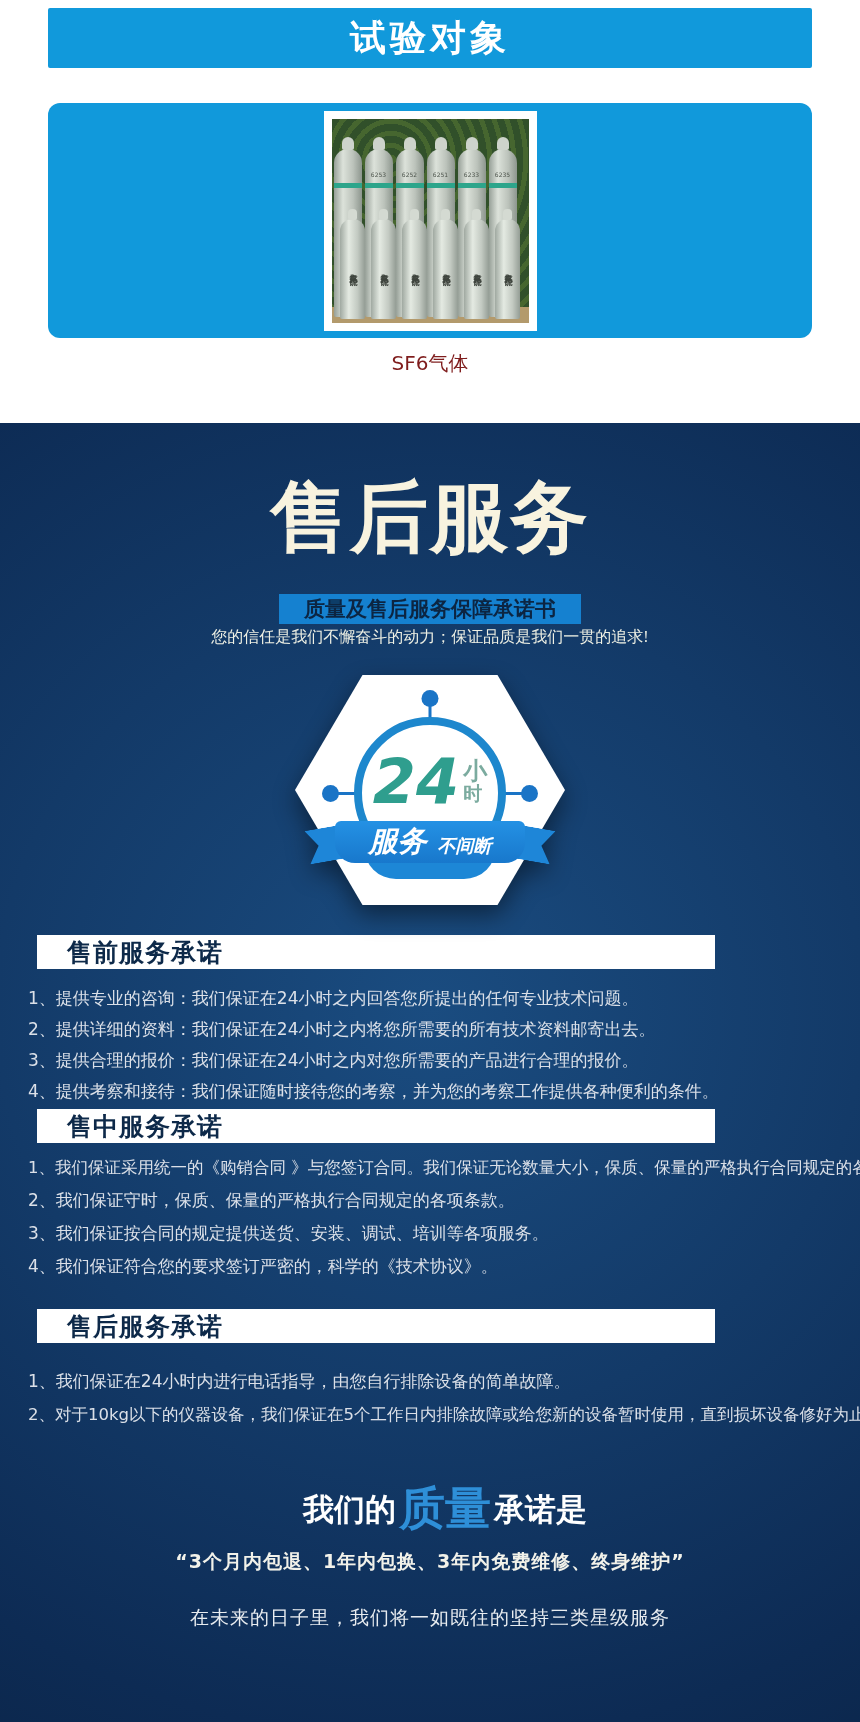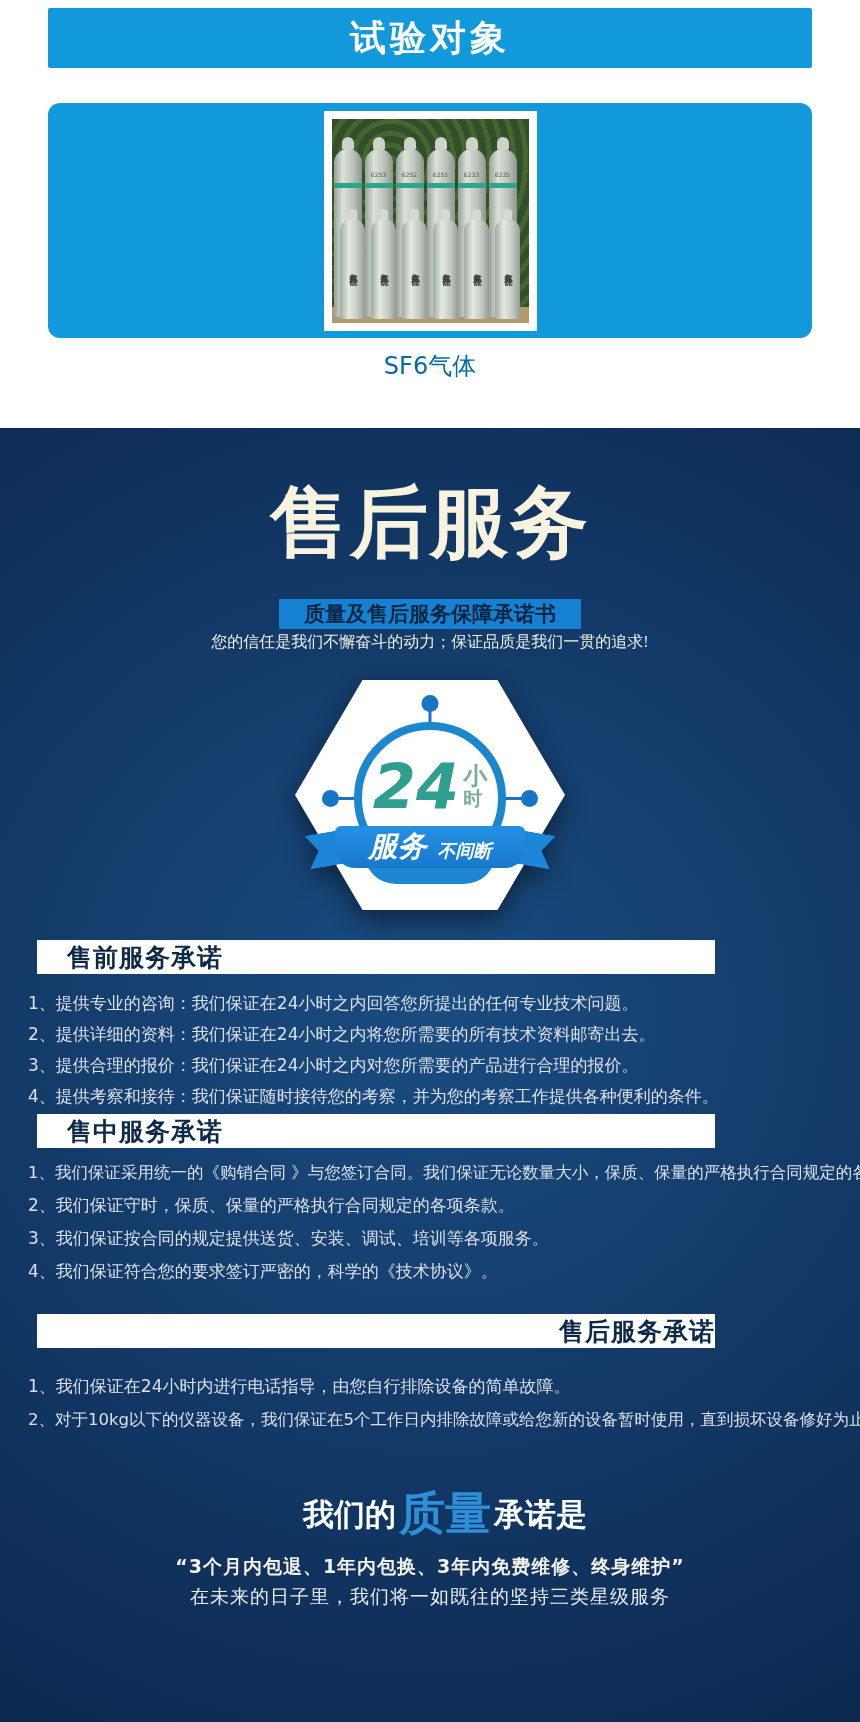--- a/index.html
+++ b/index.html
@@ -47,21 +47,21 @@
   .cyl-f {
     position:relative; width:25px; height:100px; border-radius:12px 12px 2px 2px;
     background:linear-gradient(90deg,#a0a9a1,#e4eae2 35%,#c3cac2 70%,#949d95);
     display:flex; align-items:center; justify-content:center;
   }
   .cyl-f::before {
     content:""; position:absolute; top:-10px; left:8px; width:9px; height:11px;
     background:#d4dad2; border-radius:4px 4px 2px 2px;
   }
   .vlabel-sm { writing-mode:vertical-rl; font-size:8px; font-weight:bold; color:#3f453e; letter-spacing:1px; }
-  .caption { margin-top:12px; text-align:center; font-size:24px; color:#0369a1; }
+  .caption { margin-top:12px; text-align:center; font-size:20px; color:#7f1d1d; }
   
   .dark {
     width:860px; height:1302px; margin-top:46px; overflow:hidden;
     background:radial-gradient(ellipse 120% 75% at 50% 45%, #1a4c80 0%, #133a68 42%, #0d2b54 75%, #0a2345 100%);
   }
   .big-title {
     margin-top:38px; text-align:center; font-size:78px; line-height:113px;
     font-weight:900; color:#f8f3df; letter-spacing:2px;
   }
   .subtitle-bar {
@@ -102,38 +102,38 @@
   .ribbon .r-main { color:#ffffff; font-size:29px; font-weight:900; font-style:italic; }
   .ribbon .r-sub { color:#ffffff; font-size:18px; font-style:italic; font-weight:bold; margin-top:8px; }
   
   .sec-bar {
     width:678px; height:34px; margin-left:37px; background:#ffffff;
     display:flex; align-items:center;
   }
   .sec-bar span { margin-left:30px; color:#0d2949; font-size:25px; font-weight:bold; letter-spacing:1px; }
   .bar1 { margin-top:30px; }
   .bar2 { margin-top:2px; }
-  .bar3 { margin-top:26px;justify-content:flex-end; }
+  .bar3 { margin-top:26px; }
   .plist { padding-left:28px; color:#dbe0e8; font-size:17px; white-space:nowrap; }
   .list1 { margin-top:14px; }
   .list1 .pitem { line-height:31px; }
   .list2 { margin-top:8px; }
   .list2 .pitem { line-height:33px; }
   .list2 .pitem.long { font-size:16.5px; }
   .list3 { margin-top:22px; }
   .list3 .pitem { line-height:33px; }
   .list3 .pitem.long { font-size:16.5px; }
   
   .promise-head {
     margin-top:48px; text-align:center; color:#ffffff; font-weight:900;
     font-size:31px; line-height:58px;padding-left:30px;
   }
   .promise-head .hl { color:#2e8fd8; font-size:46px; font-weight:900; margin:0 3px; vertical-align:-4px; }
   .promise-quote { margin-top:8px; text-align:center; color:#f2f2ea; font-size:19px; line-height:30px; font-weight:bold; letter-spacing:1px; }
-  .promise-footer { text-align:center; color:#e8ecf0; font-size:19px; line-height:30px; letter-spacing:1px; }
+  .promise-footer { margin-top:26px; text-align:center; color:#e8ecf0; font-size:19px; line-height:30px; letter-spacing:1px; }
 </style>
 </head>
 <body>
 
 <div class="top-banner">
   <span>试验对象</span>
 </div>
 
 <div class="product-box">
   <div class="photo-frame">

